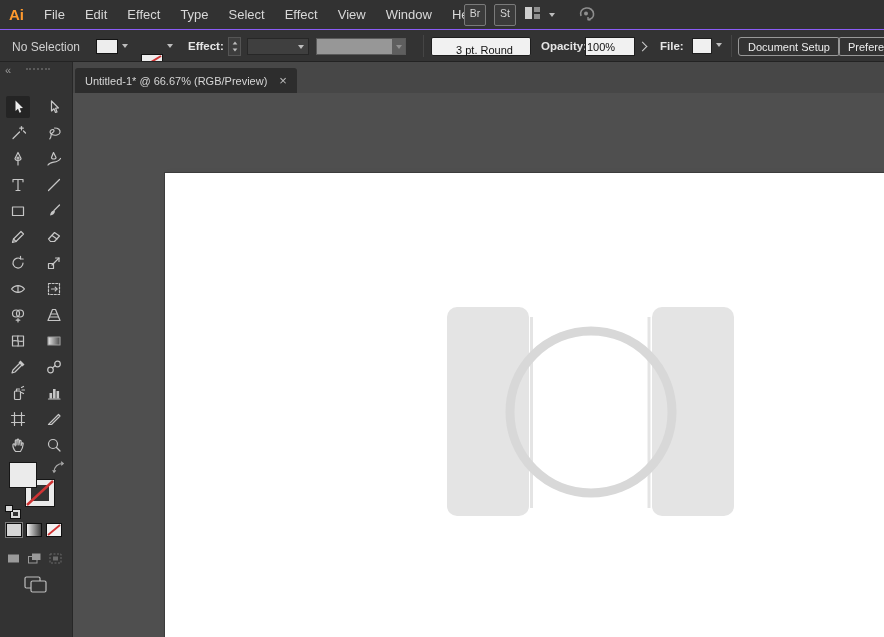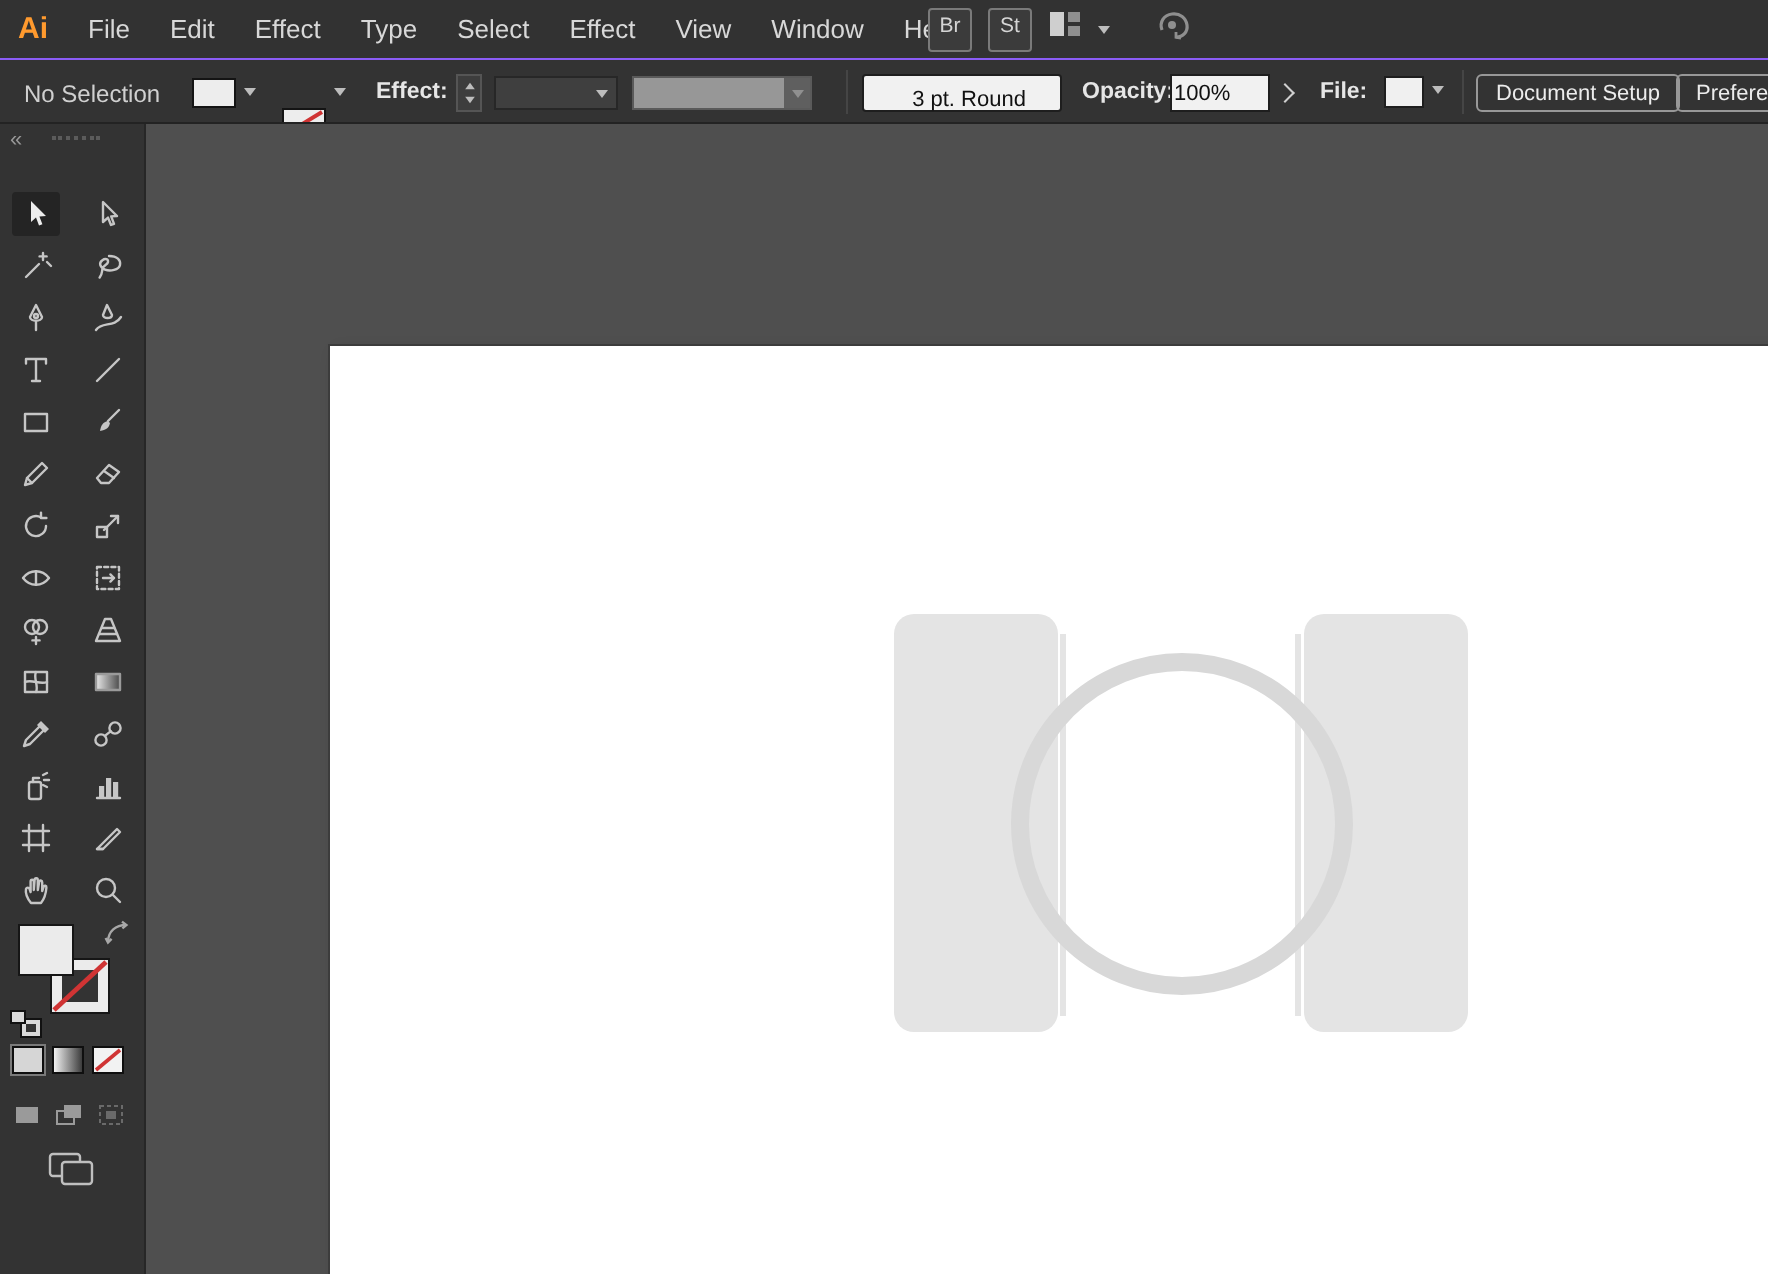--- a/index.html
+++ b/index.html
@@ -160,20 +160,26 @@
     <span class="cb-abs cb-label" style="left:660px; top:10px;">File:</span>
     <div class="cb-abs style-swatch" style="left:692px; top:8px;"></div>
     <span class="cb-abs tri-down" style="left:716px; top:13px;"></span>
 
     <div class="cb-abs sep" style="left:731px; top:5px;"></div>
 
     <div class="cb-abs btn-outline" style="left:738px; top:7px;">Document Setup</div>
     <div class="cb-abs btn-outline" style="left:838px; top:7px; width:96px; justify-content:flex-start;">Preferences</div>
   </div>
 
+  <div class="tabstrip">
+    <div class="tab">
+      <span>Untitled-1* @ 66.67% (RGB/Preview)</span>
+      <span class="tab-close">×</span>
+    </div>
+  </div>
 
   <div class="toolbar">
     <span class="collapse">«</span>
     <div class="grip"></div>
 
     <div class="tools">
       <div class="tool active">
           <svg width="18" height="18" viewBox="0 0 18 18">
             <path d="M6.5 2.5 L6.5 13 L9 10.8 L10.5 14.8 L12.2 14.1 L10.7 10.2 L14 10 Z" fill="#ededed" stroke="none"></path>
           </svg>

